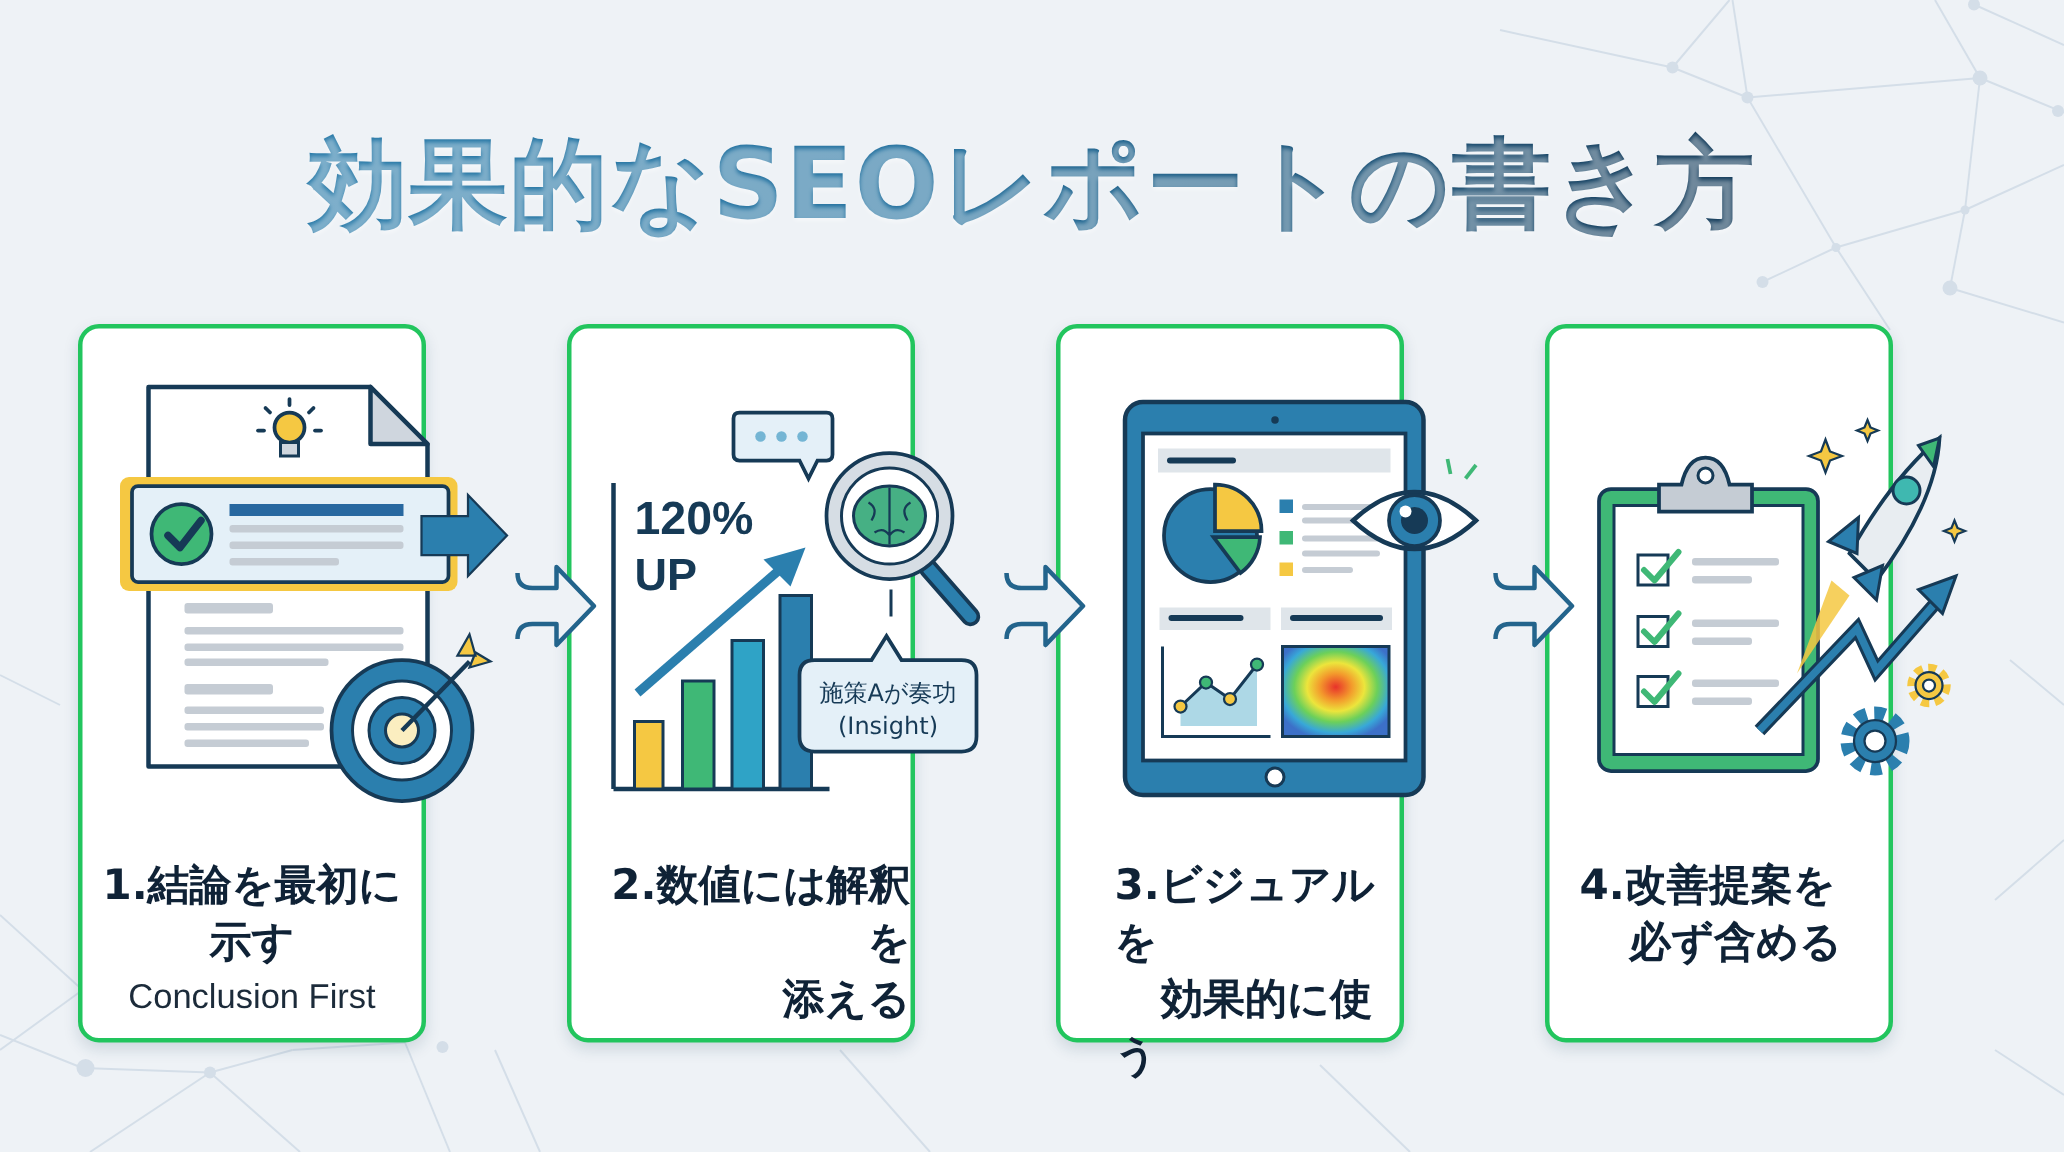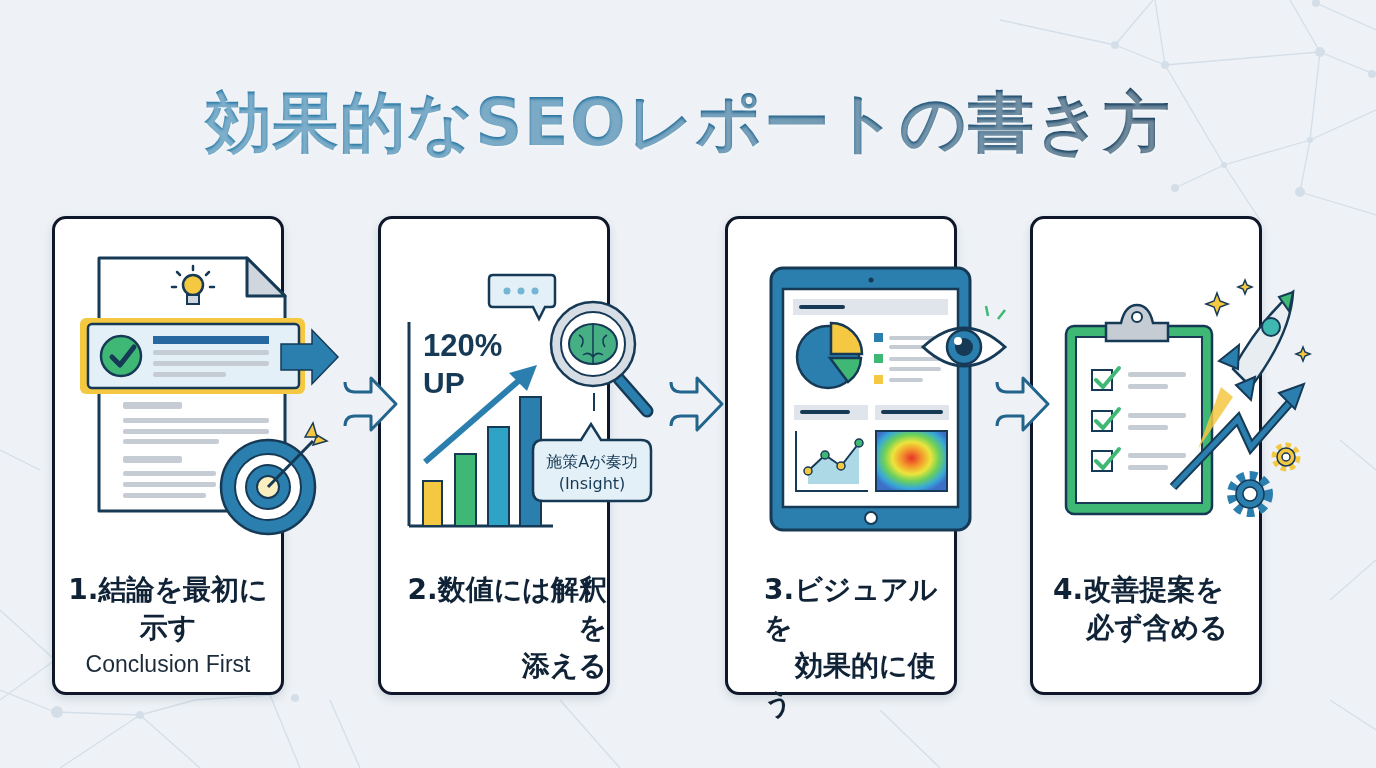--- a/index.html
+++ b/index.html
@@ -13,21 +13,21 @@
   .title {
     position: absolute; left: 0; right: 0; top: 78px;
     text-align: center; font-size: 66px; font-weight: 900;
     letter-spacing: 1px; z-index: 2;
     background: linear-gradient(90deg, #2b7fae 0%, #22709e 45%, #123c5c 80%, #0f3350 100%);
     -webkit-background-clip: text; background-clip: text; color: transparent;
     text-shadow: 0 2px 3px rgba(255,255,255,0.4);
   }
   .card {
     position: absolute; top: 216px; width: 232px; height: 479px;
-    background: #ffffff; border: 3px solid #0f172a; border-radius: 14px;
+    background: #ffffff; border: 3px solid #22c55e; border-radius: 14px;
     box-shadow: 0 4px 10px rgba(20,60,90,0.15); z-index: 2;
   }
   .card .illus { position: absolute; left: 0; top: 0; width: 286px; height: 320px; }
   .card .jp {
     position: absolute; left: 0; right: 0; top: 352px;
     font-size: 28px; font-weight: bold; color: #0f2236; line-height: 38px;
     text-align: center;
   }
   .card .en {
     position: absolute; left: 0; right: 0; top: 432px;
@@ -187,21 +187,21 @@
       <text x="211" y="248" text-anchor="middle" font-size="16" fill="#163a56"><tspan>施策Aが奏功</tspan></text>
       <text x="211" y="270" text-anchor="middle" font-size="16" fill="#163a56"><tspan>(Insight)</tspan></text>
     </g>
   </svg>
   <div class="jp" style="text-align:right; padding-left:21px;">
     <span>2.</span><span>数値には解釈を</span><br>
     <span style="padding-left:33px;">添える</span>
   </div>
 </div>
 
-<div class="card" style="left:704px;margin-left:21px;">
+<div class="card" style="left:704px;">
   <svg class="illus" viewBox="0 0 286 320">
     <g>
       <rect x="43" y="49" width="199" height="262" rx="12" fill="#2b7fae" stroke="#163a56" stroke-width="3"></rect>
       <rect x="55" y="70" width="175" height="218" fill="#fff" stroke="#163a56" stroke-width="2.5"></rect>
       <circle cx="143" cy="61" r="2.5" fill="#163a56"></circle>
       <circle cx="143" cy="299" r="6" fill="#fff" stroke="#163a56" stroke-width="2"></circle>
     </g>
     <rect x="65" y="80" width="155" height="16" fill="#dfe5ea"></rect>
     <rect x="71" y="86" width="46" height="4" rx="2" fill="#163a56"></rect>
     <g>

